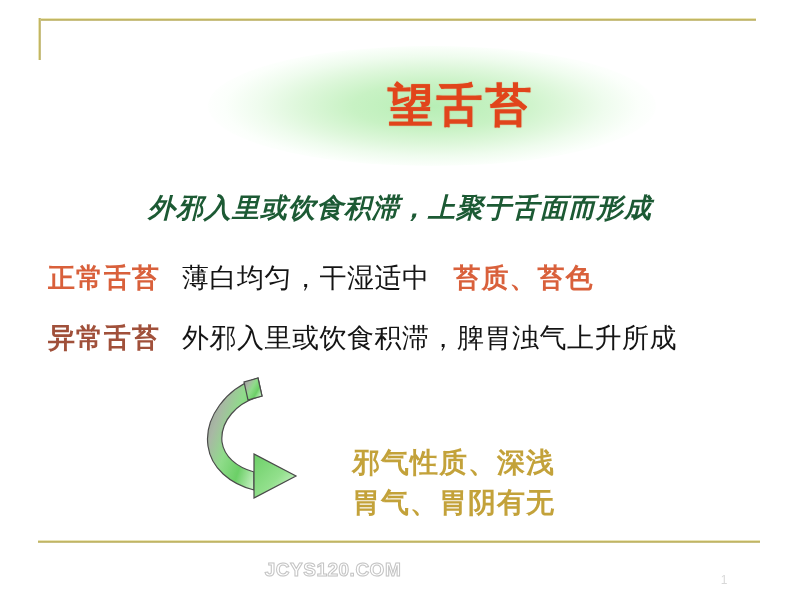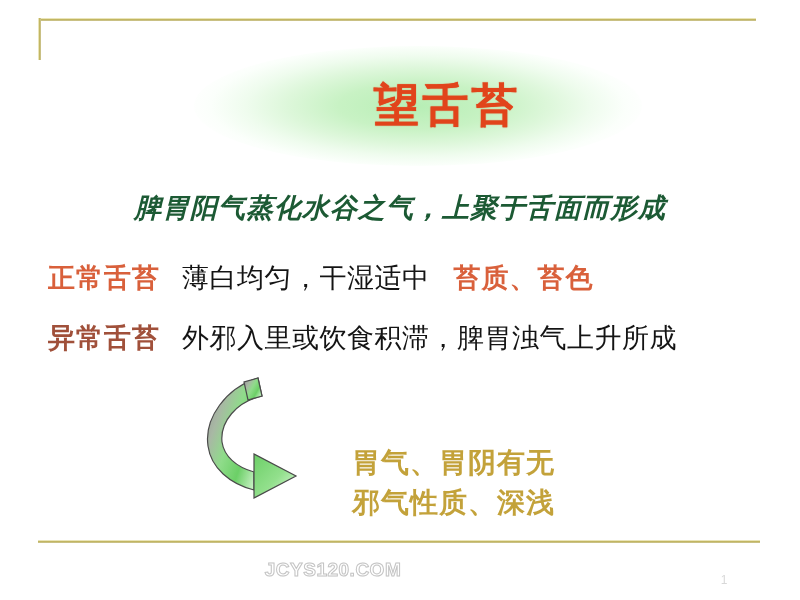--- a/index.html
+++ b/index.html
@@ -40,21 +40,21 @@
   .rule-bottom {
     left: 38px;
     top: 540px;
     width: 722px;
     height: 3px;
   }
 
   
   .title-block {
     position: absolute;
-    left: 194px;
+    left: 208px;
     top: 46px;
     width: 448px;
     height: 120px;
   }
   .title-ellipse {
     position: absolute;
     inset: 0;
     border-radius: 50%;
     background: radial-gradient(ellipse 52% 56% at 50% 50%,
                 #b7eeb5 0%,
@@ -191,21 +191,21 @@
 
   <div class="rule rule-top"></div>
   <div class="rule rule-left"></div>
   <div class="rule rule-bottom"></div>
 
   <div class="title-block">
     <div class="title-ellipse"></div>
     <div class="title-text">望舌苔</div>
   </div>
 
-  <div class="subtitle">脾胃阳气蒸化水谷之气，上聚于舌面而形成</div>
+  <div class="subtitle">外邪入里或饮食积滞，上聚于舌面而形成</div>
 
   <div class="row row-abnormal">
     <span class="tag tag-abnormal">异常舌苔</span>
     <span class="body-text">外邪入里或饮食积滞，脾胃浊气上升所成</span>
   </div>
 
   <div class="row row-normal">
     <span class="tag tag-normal">正常舌苔</span>
     <span class="body-text">薄白均匀，干湿适中</span>
     <span class="accent-text">苔质、苔色</span>
@@ -236,21 +236,21 @@
                C24,50 40,30 66,24
                Z" fill="url(#arrowGrad)" stroke="#4a4a4a" stroke-width="1.2"></path>
 
       <path d="M62,6 L66,24 L52,28 L48,10 Z" fill="url(#arrowGrad)" stroke="#4a4a4a" stroke-width="1.2"></path>
 
       <path d="M58,100 L58,82 L58,82 L100,104 L58,126 Z" fill="url(#arrowGradHead)" stroke="#4a4a4a" stroke-width="1.2"></path>
     </svg>
   </div>
 
   <div class="gold-lines">
+    <div>邪气性质、深浅</div>
     <div>胃气、胃阴有无</div>
-    <div>邪气性质、深浅</div>
   </div>
 
   <div class="footer-watermark">JCYS120.COM</div>
 
   <div class="corner-mark">1</div>
 
 </div>
 
 </body></html>

